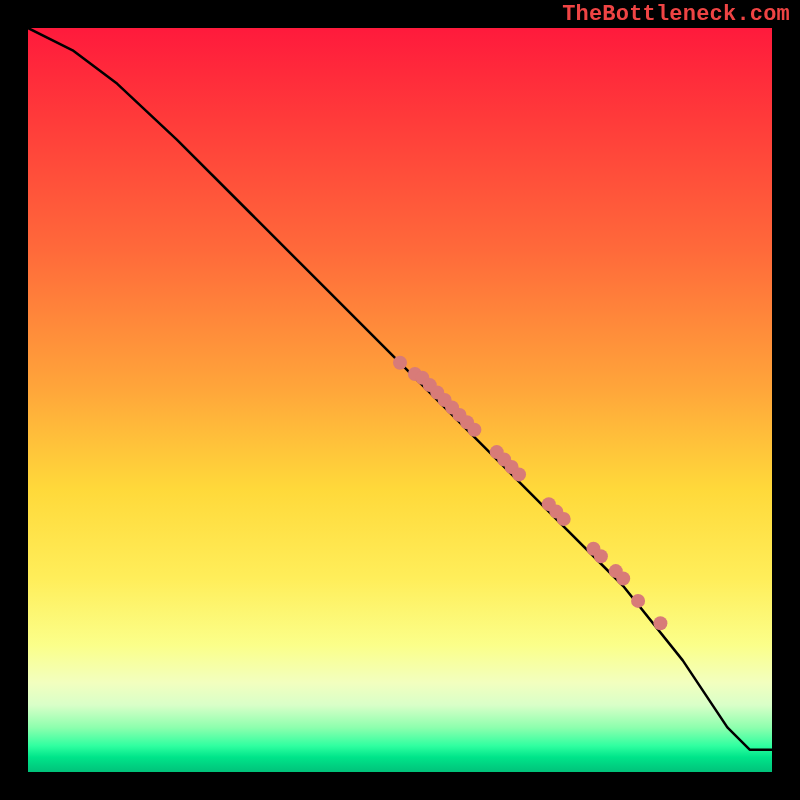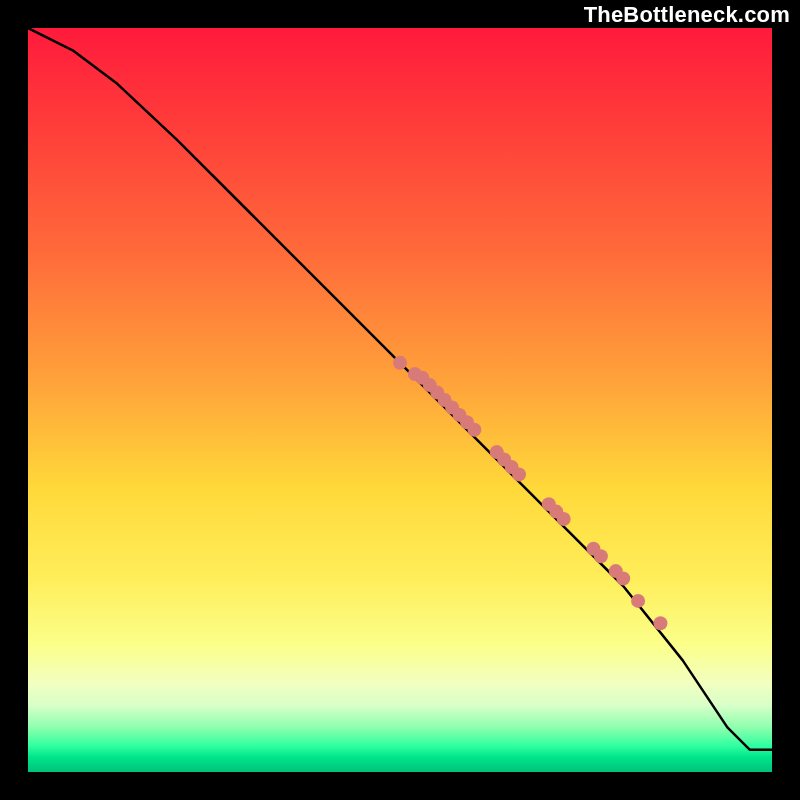--- a/index.html
+++ b/index.html
@@ -13,24 +13,24 @@
   .frame {
     position: relative;
     width: 800px;
     height: 800px;
     background: #000000;
   }
   .watermark {
     position: absolute;
     top: 2px;
     right: 10px;
-    font-family: Liberation Sans, sans-serif;
+    font-family: Liberation Mono, monospace;
     font-size: 22px;
     font-weight: 600;
-    color: #ffffff;
+    color: #ef4444;
     letter-spacing: 0.2px;
     z-index: 3;
   }
   .plot {
     position: absolute;
     left: 28px;
     top: 28px;
     width: 744px;
     height: 744px;
     z-index: 1;

